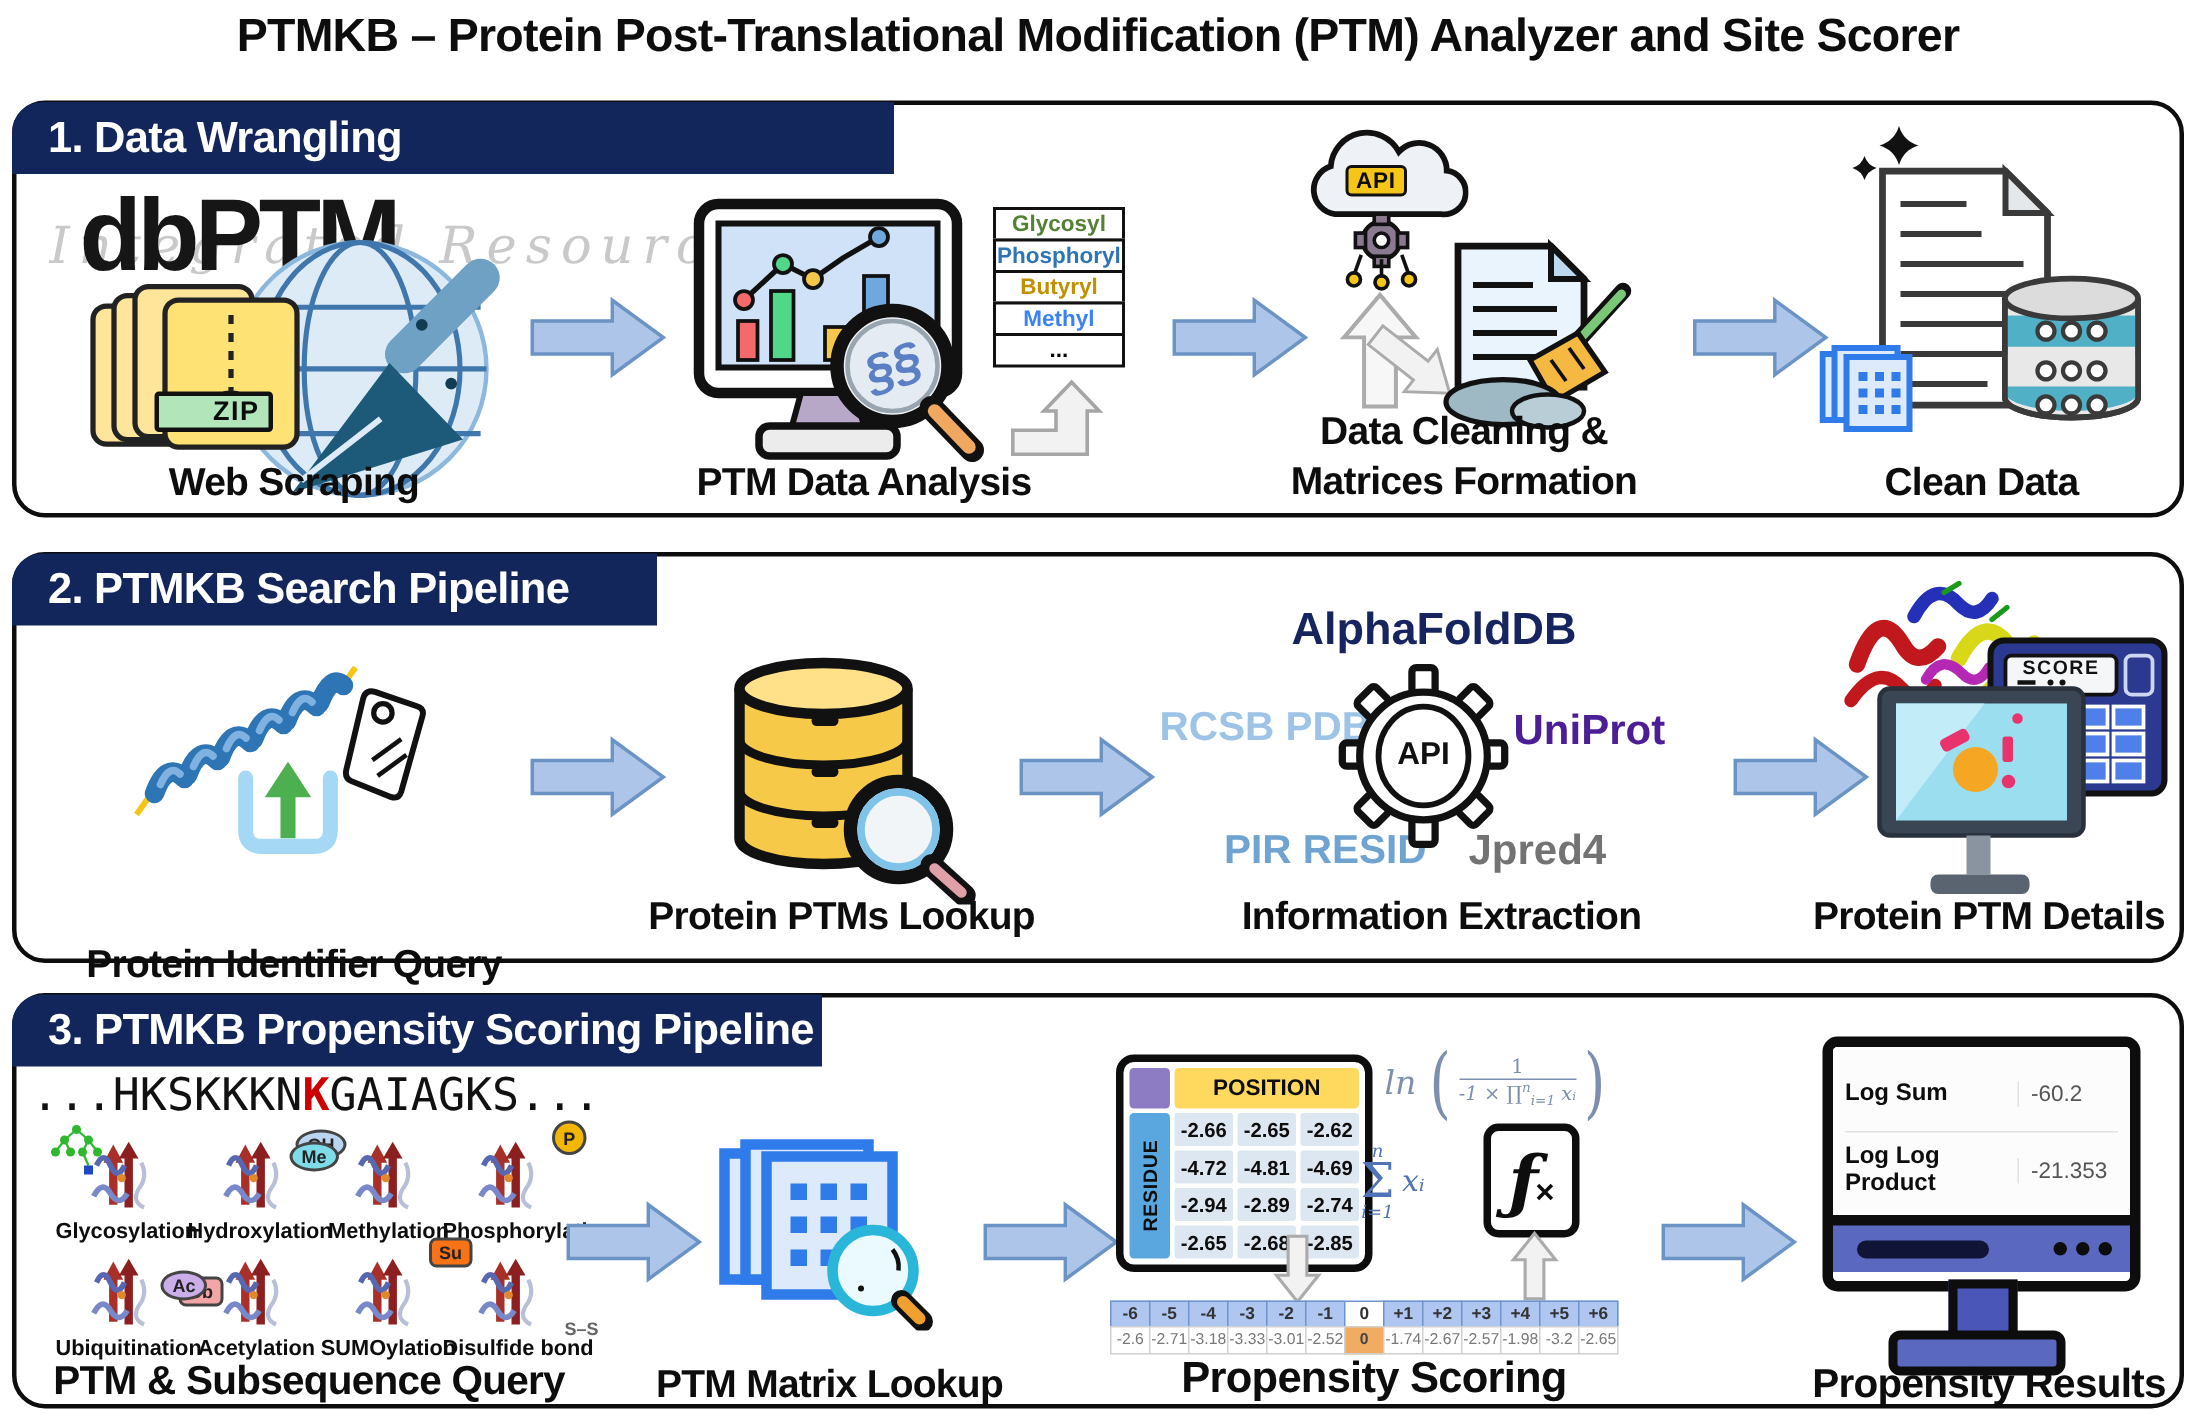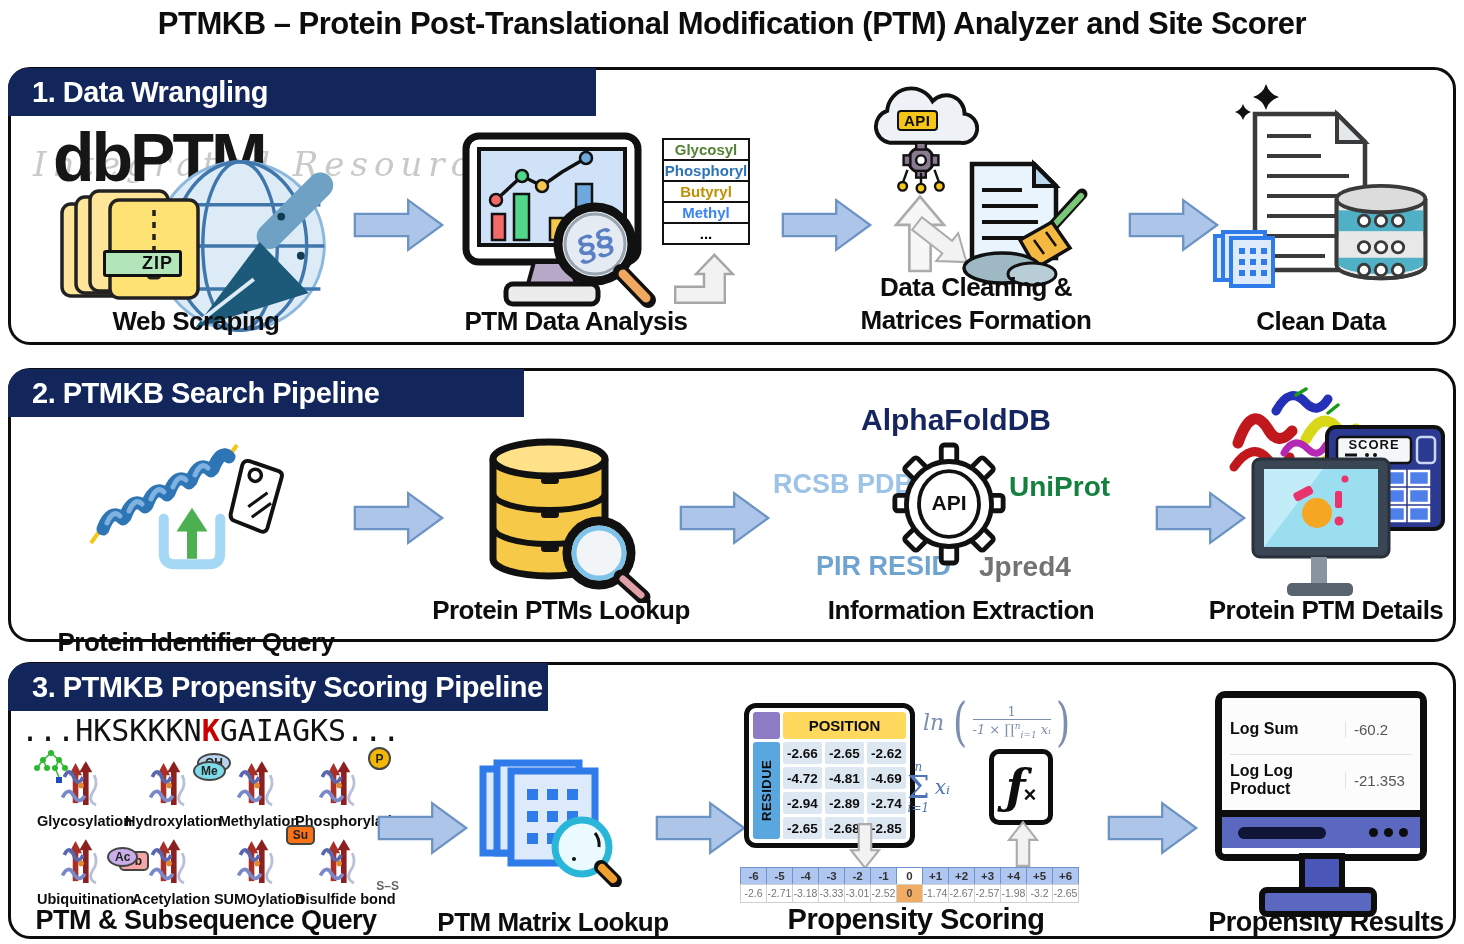--- a/index.html
+++ b/index.html
@@ -92,21 +92,21 @@
     <circle cx="160" cy="112" r="4" fill="#123c52"></circle>
   </svg>
   <svg class="abs" style="left:47px;top:118px;" width="150" height="114" viewBox="0 0 150 114">
     <rect x="4" y="16" width="78" height="92" rx="9" fill="#ffe59a" stroke="#222" stroke-width="3.5"></rect>
     <rect x="18" y="9" width="78" height="96" rx="9" fill="#ffe59a" stroke="#222" stroke-width="3.5"></rect>
     <rect x="32" y="3" width="78" height="100" rx="9" fill="#ffe59a" stroke="#222" stroke-width="3.5"></rect>
     <rect x="52" y="12" width="88" height="98" rx="9" fill="#ffe274" stroke="#222" stroke-width="3.5"></rect>
     <line x1="96" y1="22" x2="96" y2="74" stroke="#222" stroke-width="3.5" stroke-dasharray="6,6"></line>
     <rect x="90" y="74" width="12" height="16" rx="3" fill="#ffe274" stroke="#222" stroke-width="3"></rect>
   </svg>
-  <div class="zipbadge" style="left:92px;top:180px;padding-left:36px;">ZIP</div>
+  <div class="zipbadge" style="left:92px;top:191px;padding-left:36px;">ZIP</div>
   <div class="lbl" style="left:10px;top:236px;width:350px;">Web Scraping</div>
 
   <svg class="abs" style="left:342px;top:126px;" width="92" height="58" viewBox="0 0 100 62">
     <polygon points="2,19 60,19 60,4 97,31 60,58 60,43 2,43" fill="#adc5e8" stroke="#6b93c4" stroke-width="2.5"></polygon>
   </svg>
 
   <svg class="abs" style="left:447px;top:62px;" width="200" height="184" viewBox="0 0 200 184">
     <rect x="8" y="4" width="172" height="126" rx="13" fill="#fff" stroke="#111" stroke-width="7"></rect>
     <rect x="21" y="17" width="146" height="96" fill="#cfe2f7" stroke="#111" stroke-width="4"></rect>
     <rect x="34" y="82" width="13" height="26" fill="#f46a6a" stroke="#111" stroke-width="2.5"></rect>
@@ -235,21 +235,21 @@
         <rect x="48" y="31" width="6" height="6"></rect>
       <rect x="26" y="42" width="6" height="6"></rect>
         <rect x="37" y="42" width="6" height="6"></rect>
         <rect x="48" y="42" width="6" height="6"></rect>
     </g>
   </svg>
   <div class="lbl" style="left:1180px;top:236px;width:260px;">Clean Data</div>
 </div>
 
 <div class="sec" id="sec2">
-  <div class="hdr" style="width:516px;">2. PTMKB Search Pipeline</div>
+  <div class="hdr" style="width:430px;">2. PTMKB Search Pipeline</div>
 
   <svg class="abs" style="left:70px;top:66px;" width="164" height="116" viewBox="0 0 164 116">
     <line x1="10" y1="106" x2="20" y2="92" stroke="#f5c518" stroke-width="4"></line>
     <line x1="146" y1="22" x2="156" y2="8" stroke="#f5c518" stroke-width="4"></line>
     <g stroke="#2e75b6" stroke-width="13" stroke-linecap="round" fill="none">
       <path d="M22,92 q8,-22 20,-10"></path>
       <path d="M44,80 q8,-22 20,-10"></path>
       <path d="M66,68 q8,-22 20,-10"></path>
       <path d="M88,56 q8,-22 20,-10"></path>
       <path d="M110,44 q8,-22 20,-10"></path>
@@ -294,21 +294,21 @@
     <line x1="142" y1="144" x2="160" y2="160" stroke="#e0a0a8" stroke-width="7" stroke-linecap="round"></line>
   </svg>
   <div class="lbl" style="left:395px;top:224px;width:310px;">Protein PTMs Lookup</div>
 
   <svg class="abs" style="left:668px;top:118px;" width="92" height="58" viewBox="0 0 100 62">
     <polygon points="2,19 60,19 60,4 97,31 60,58 60,43 2,43" fill="#adc5e8" stroke="#6b93c4" stroke-width="2.5"></polygon>
   </svg>
 
   <div class="srclbl" style="left: 800px; top: 32px; width: 290px; text-align: center; font-size: 30px; color: rgb(22, 37, 95);">AlphaFoldDB</div>
   <div class="srclbl" style="left: 762px; top: 98px; font-size: 27px; color: rgb(157, 195, 230);">RCSB PDB</div>
-  <div class="srclbl" style="left: 998px; top: 100px; font-size: 28px; color: #15803d;">UniProt</div>
+  <div class="srclbl" style="left: 998px; top: 100px; font-size: 28px; color: #4c1d95;">UniProt</div>
   <div class="srclbl" style="left: 805px; top: 180px; font-size: 27px; color: rgb(111, 163, 208);">PIR RESID</div>
   <div class="srclbl" style="left: 968px; top: 180px; font-size: 28px; color: #737373;">Jpred4</div>
   <svg class="abs" style="left:880px;top:70px;" width="116" height="126" viewBox="0 0 120 130">
     <g fill="#fff" stroke="#111" stroke-width="5">
       <rect x="52" y="4" width="16" height="18" rx="3"></rect>
       <rect x="52" y="108" width="16" height="18" rx="3"></rect>
       <rect x="4" y="56" width="18" height="16" rx="3"></rect>
       <rect x="98" y="56" width="18" height="16" rx="3"></rect>
       <rect x="16" y="20" width="18" height="16" rx="3" transform="rotate(-45 25 28)"></rect>
       <rect x="86" y="20" width="18" height="16" rx="3" transform="rotate(45 95 28)"></rect>

